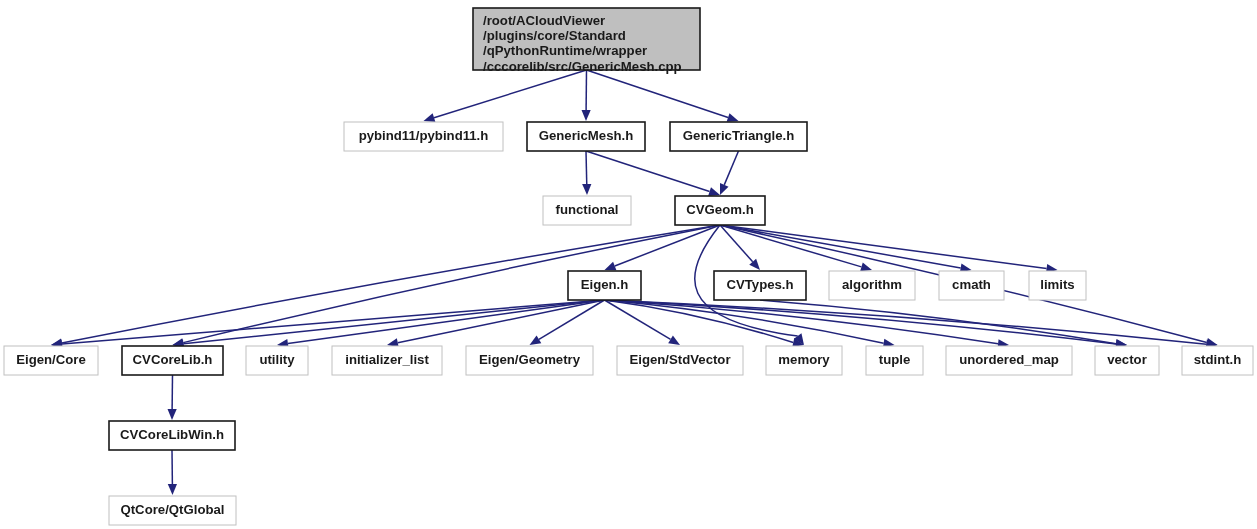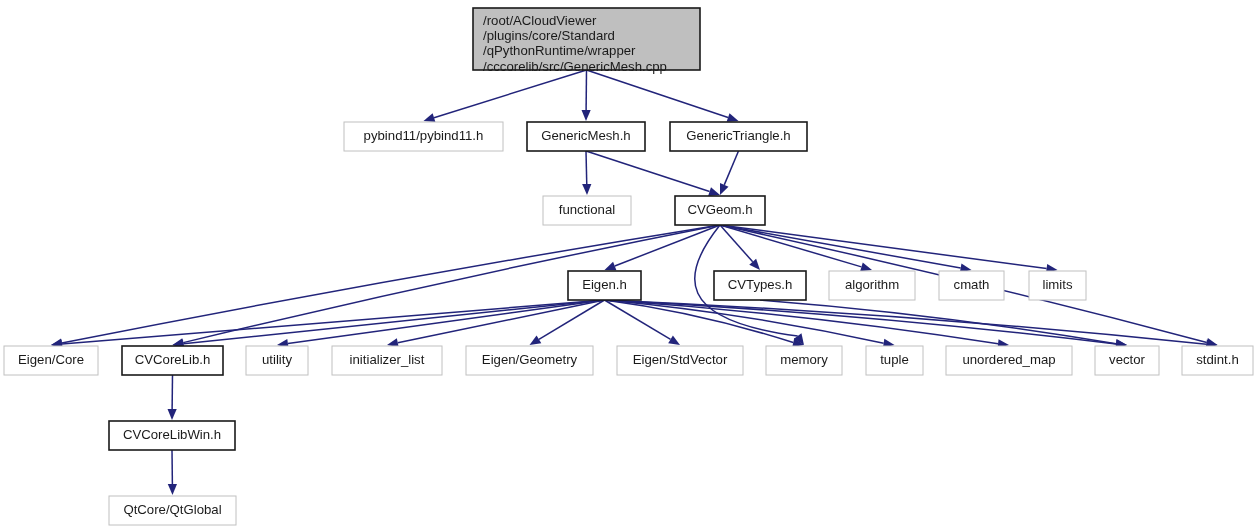--- a/index.html
+++ b/index.html
@@ -10,20 +10,21 @@
   body {
     width: 1257px;
     height: 529px;
     font-family: "Liberation Sans", sans-serif;
     overflow: hidden;
   }
   #graph-root {
     position: relative;
     width: 1257px;
     height: 529px;
+    font-weight: bold;
   }
   svg#dep-graph {
     display: block;
     width: 1257px;
     height: 529px;
   }
   .node-box {
     fill: #ffffff;
     stroke: #c0c0c0;
     stroke-width: 1px;

